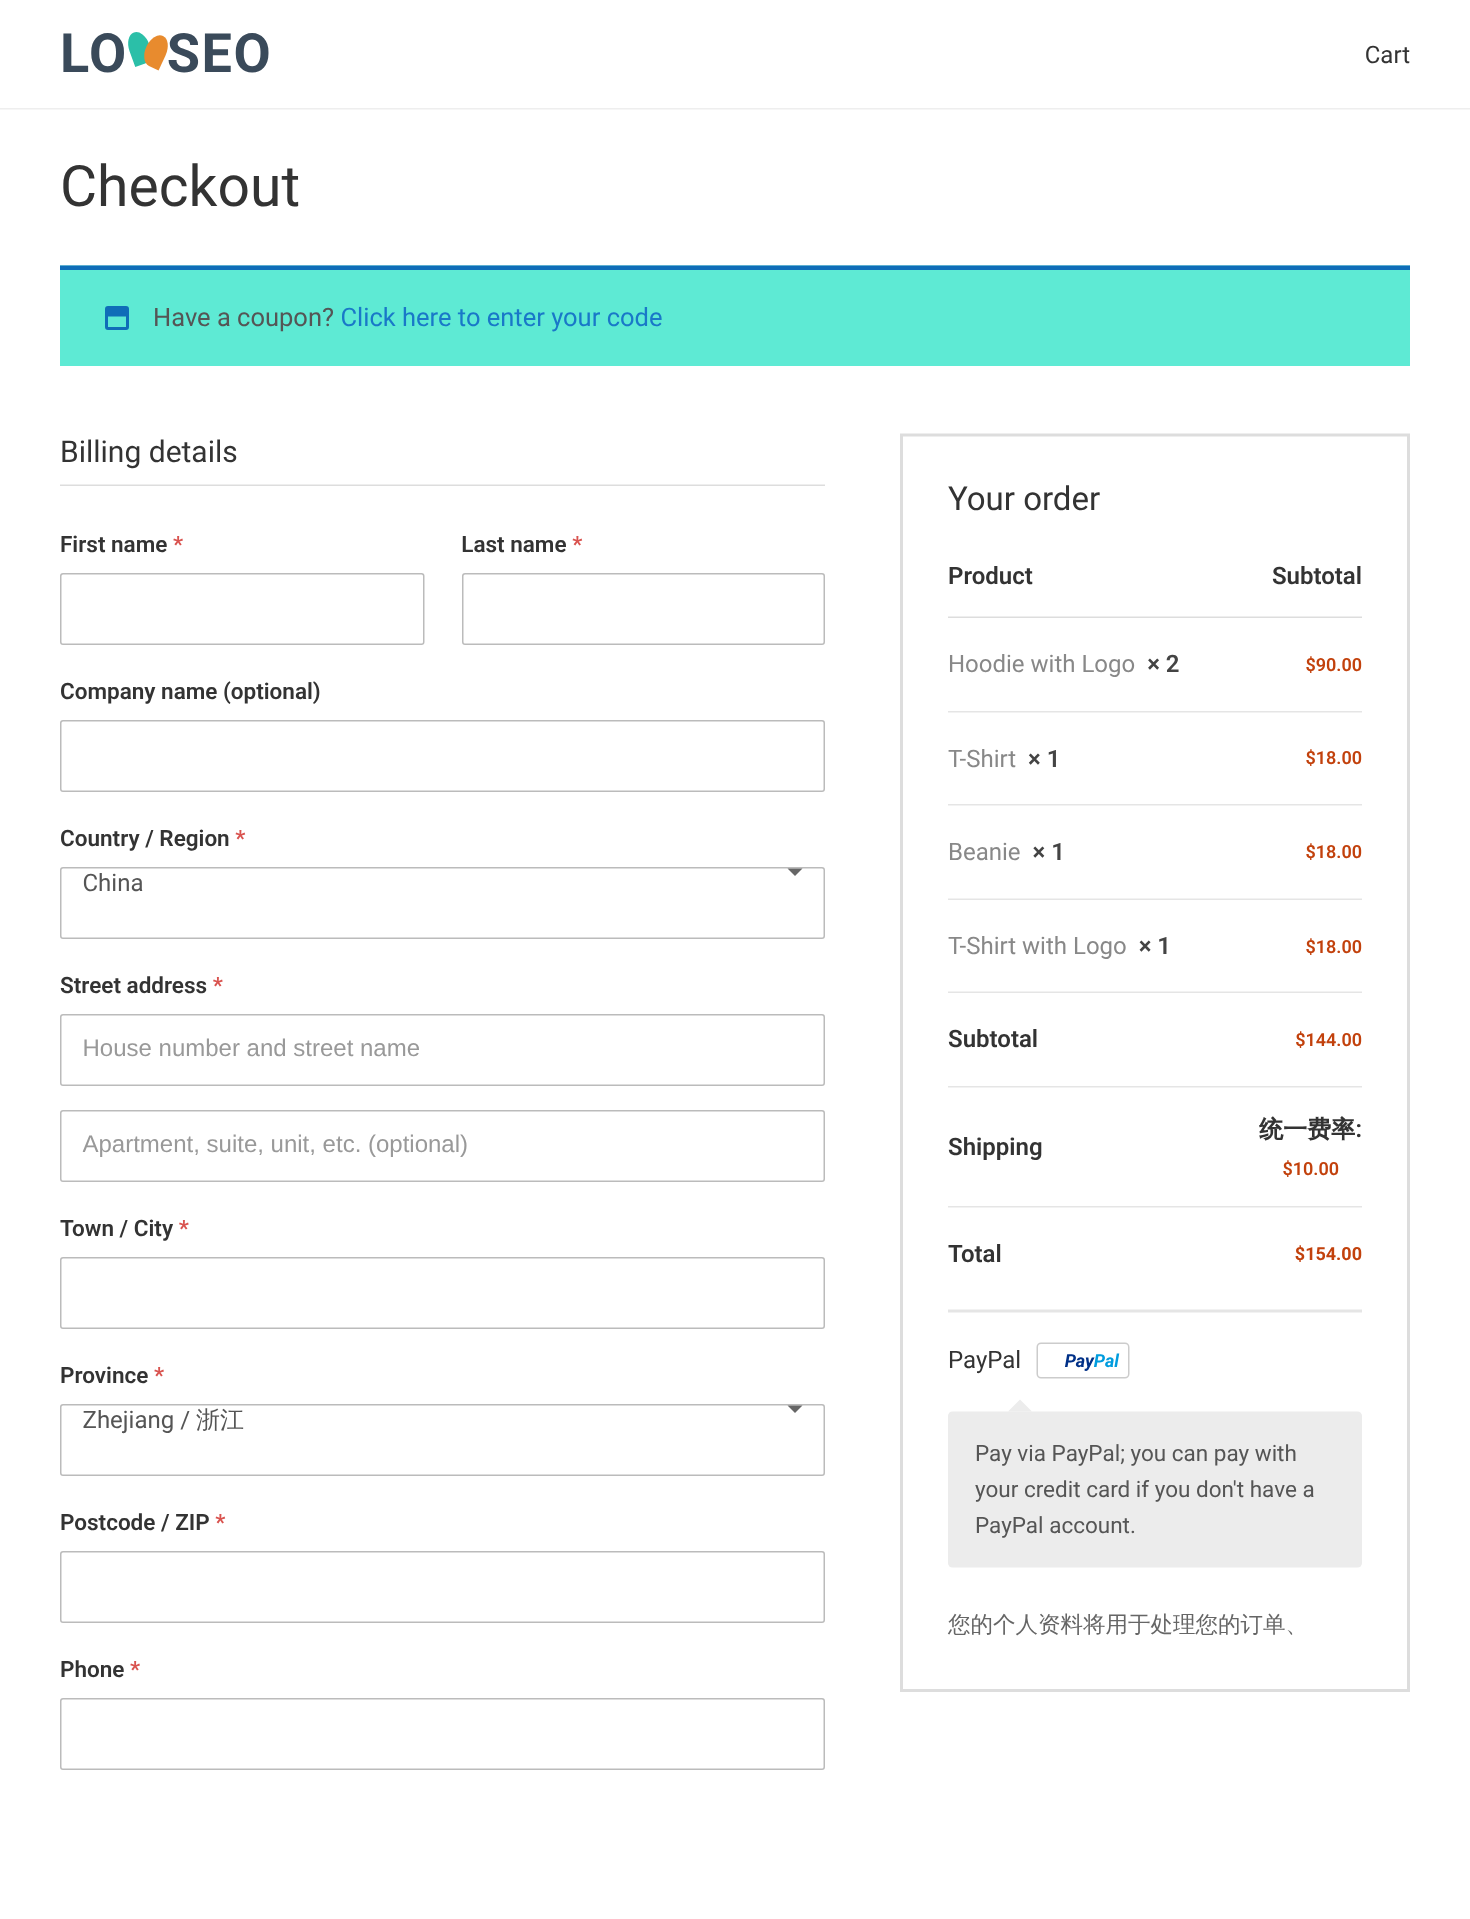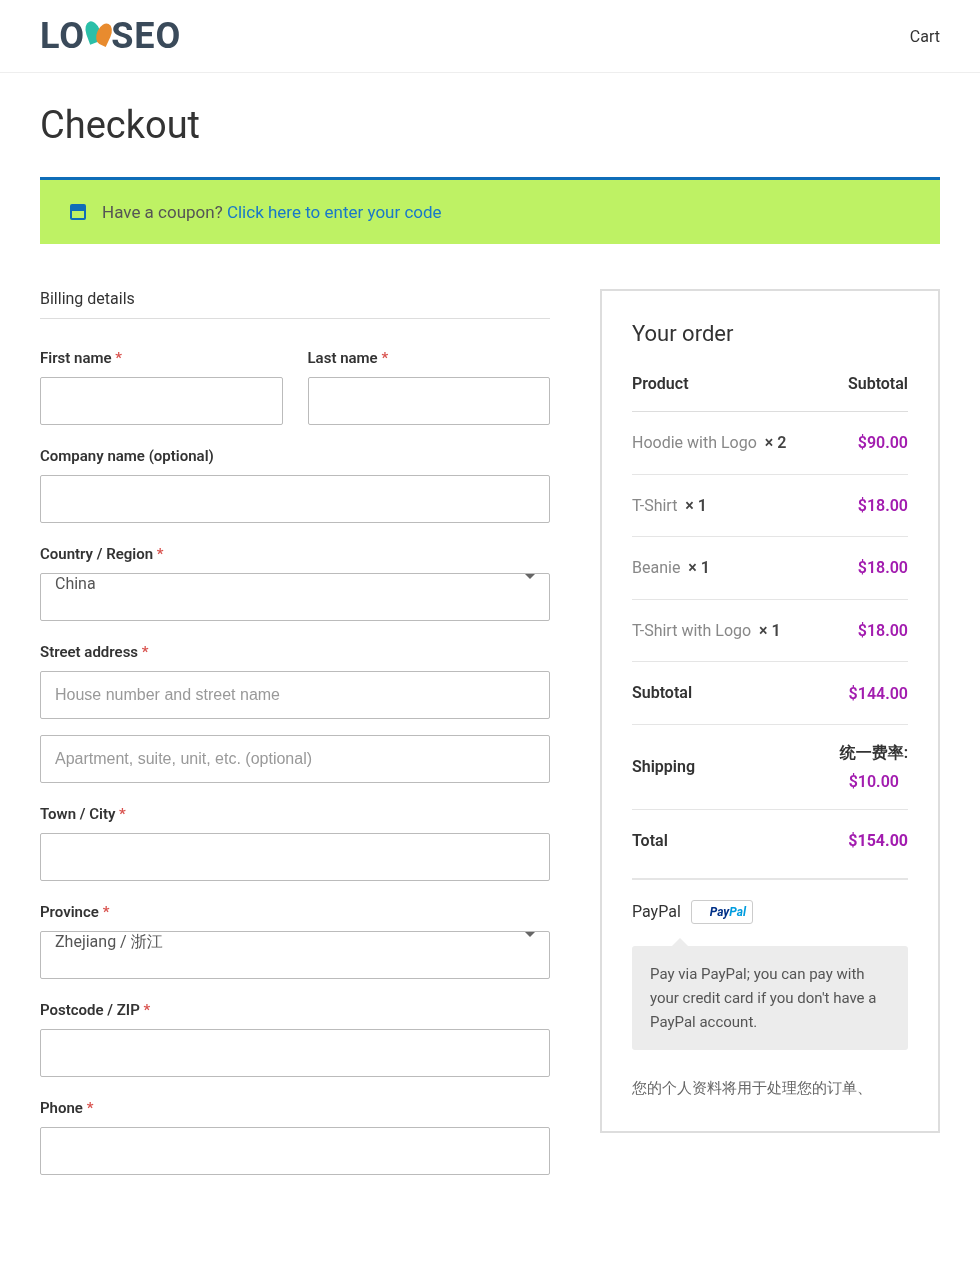--- a/index.html
+++ b/index.html
@@ -48,21 +48,21 @@
     padding: 30px 40px;
   }
   h1.page-title {
     font-size: 38px;
     font-weight: 400;
     color: #333;
     margin-bottom: 30px;
   }
   .coupon-bar {
     border-top: 3px solid #0f6db8;
-    background: #bef264;
+    background: #5eead4;
     padding: 22px 30px;
     margin-bottom: 45px;
     display: flex;
     align-items: center;
     gap: 16px;
     font-size: 17px;
     color: #555;
   }
   .coupon-bar a { color: #1978c8; text-decoration: none; }
   .coupon-icon {
@@ -81,21 +81,21 @@
   }
   .columns {
     display: flex;
     gap: 50px;
     align-items: flex-start;
   }
   .billing {
     flex: 1;
   }
   .billing h3 {
-    font-size: 16px;
+    font-size: 20px;
     font-weight: 400;
     padding-bottom: 10px;
     border-bottom: 1px solid #ddd;
     margin-bottom: 30px;
   }
   .field-row {
     display: flex;
     gap: 25px;
   }
   .field-row .field { flex: 1; }
@@ -145,21 +145,21 @@
     display: flex;
     justify-content: space-between;
     align-items: center;
     padding: 18px 0;
     border-bottom: 1px solid #e5e5e5;
     gap: 10px;
   }
   .order-row.head { font-weight: 600; font-size: 16px; border-bottom: 1px solid #ddd; padding-top: 0; }
   .order-row .prod { color: #888; font-size: 16px; flex: 1; line-height: 1.6; }
   .order-row .qty { color: #444; font-weight: 600; }
-  .order-row .sub { color: #a21caf; font-weight: 600; font-size: 16px; white-space: nowrap; }
+  .order-row .sub { color: #c2410c; font-weight: 600; font-size: 12px; white-space: nowrap; }
   .order-row.summary .prod { color: #333; font-weight: 600; }
   .order-row.total { border-bottom: 2px solid #e5e5e5; padding-bottom: 24px; }
   .order-row.total .prod { font-weight: 600; color: #333; }
   .order-row.total .sub { font-weight: 700; }
   .shipping-val { text-align: left; color: #333; font-weight: 600; }
   .shipping-val .amt { display: block; margin-top: 8px; text-align: center; }
   .payment {
     margin-top: 20px;
   }
   .payment-head {

